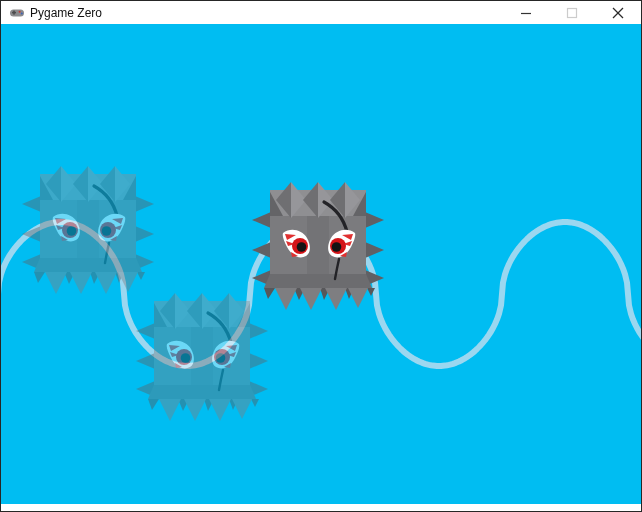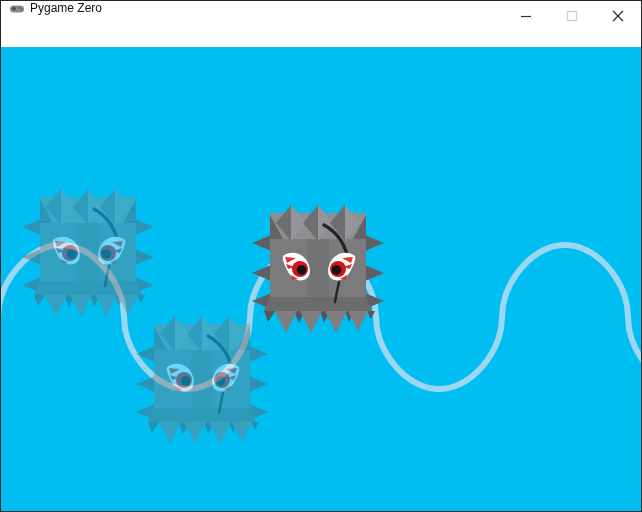--- a/index.html
+++ b/index.html
@@ -2,21 +2,21 @@
 <html style="--c-body: #7b7b7e; --c-rim: #8f8f92; --c-stripe: #737376; --c-pyr-light: #96969a; --c-pyr-dark: #6f6f72; --c-corner: #646467; --c-side: #606064; --c-ledge: #6c6c6f; --c-bspike: #7e7e81; --c-bspike-dark: #57575a; --c-eyewhite: #ffffff; --c-iris: #d41418; --c-pupil: #141414; --c-streak: #e03030; --c-scar: #232327;"><head>
 <meta charset="utf-8">
 <style>
   html,body{margin:0;padding:0;background:#555;}
   .window{
     position:relative;width:642px;height:512px;box-sizing:border-box;
     border:1px solid #262626;background:#fff;overflow:hidden;
     font-family:"Liberation Sans",sans-serif;
   }
   .titlebar{
-    height:46px;display:flex;align-items:flex-start;background:#ffffff;
+    height:23px;display:flex;align-items:center;background:#ffffff;
     user-select:none;
   }
   .app-icon{width:16px;height:16px;margin:0 5px 0 8px;display:flex;align-items:center;justify-content:center;}
   .title{font-size:12px;color:#111;flex:1;white-space:nowrap;}
   .controls{display:flex;height:30px;}
   .ctl{width:46px;height:30px;display:flex;align-items:center;justify-content:center;}
   .ctl svg{display:block;}
   .game{
     position:relative;width:640px;height:480px;overflow:hidden;
   }

